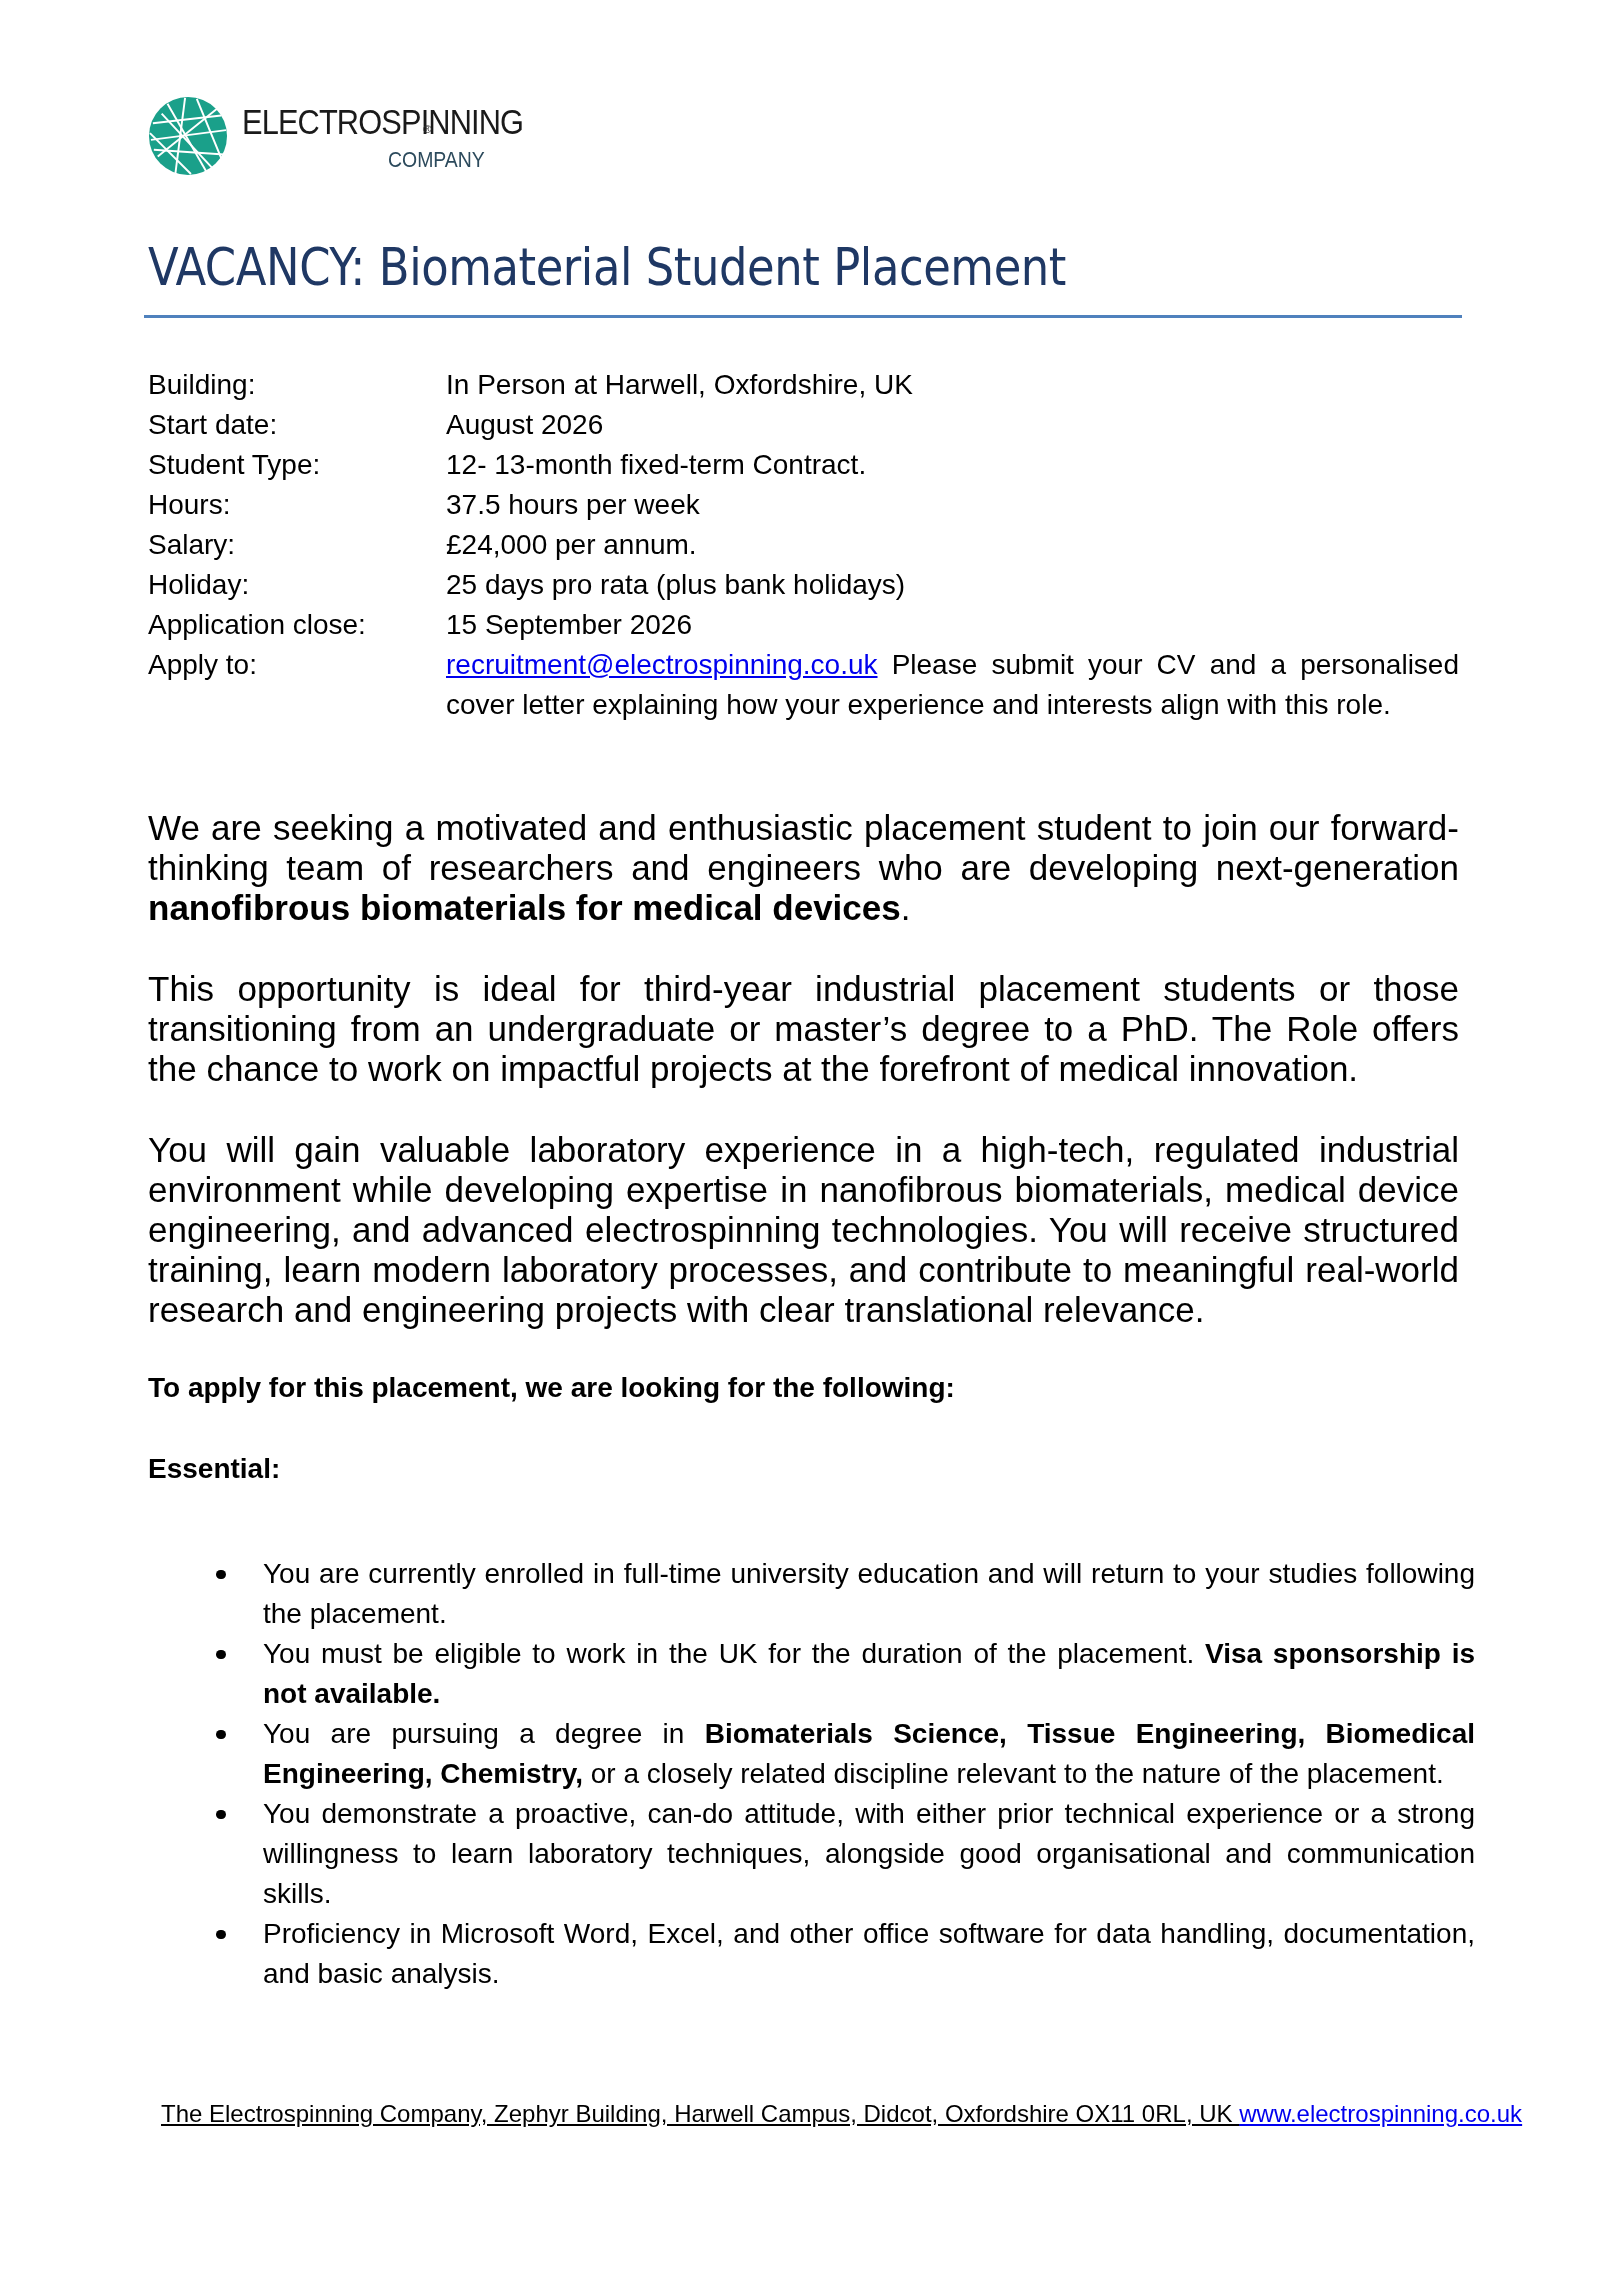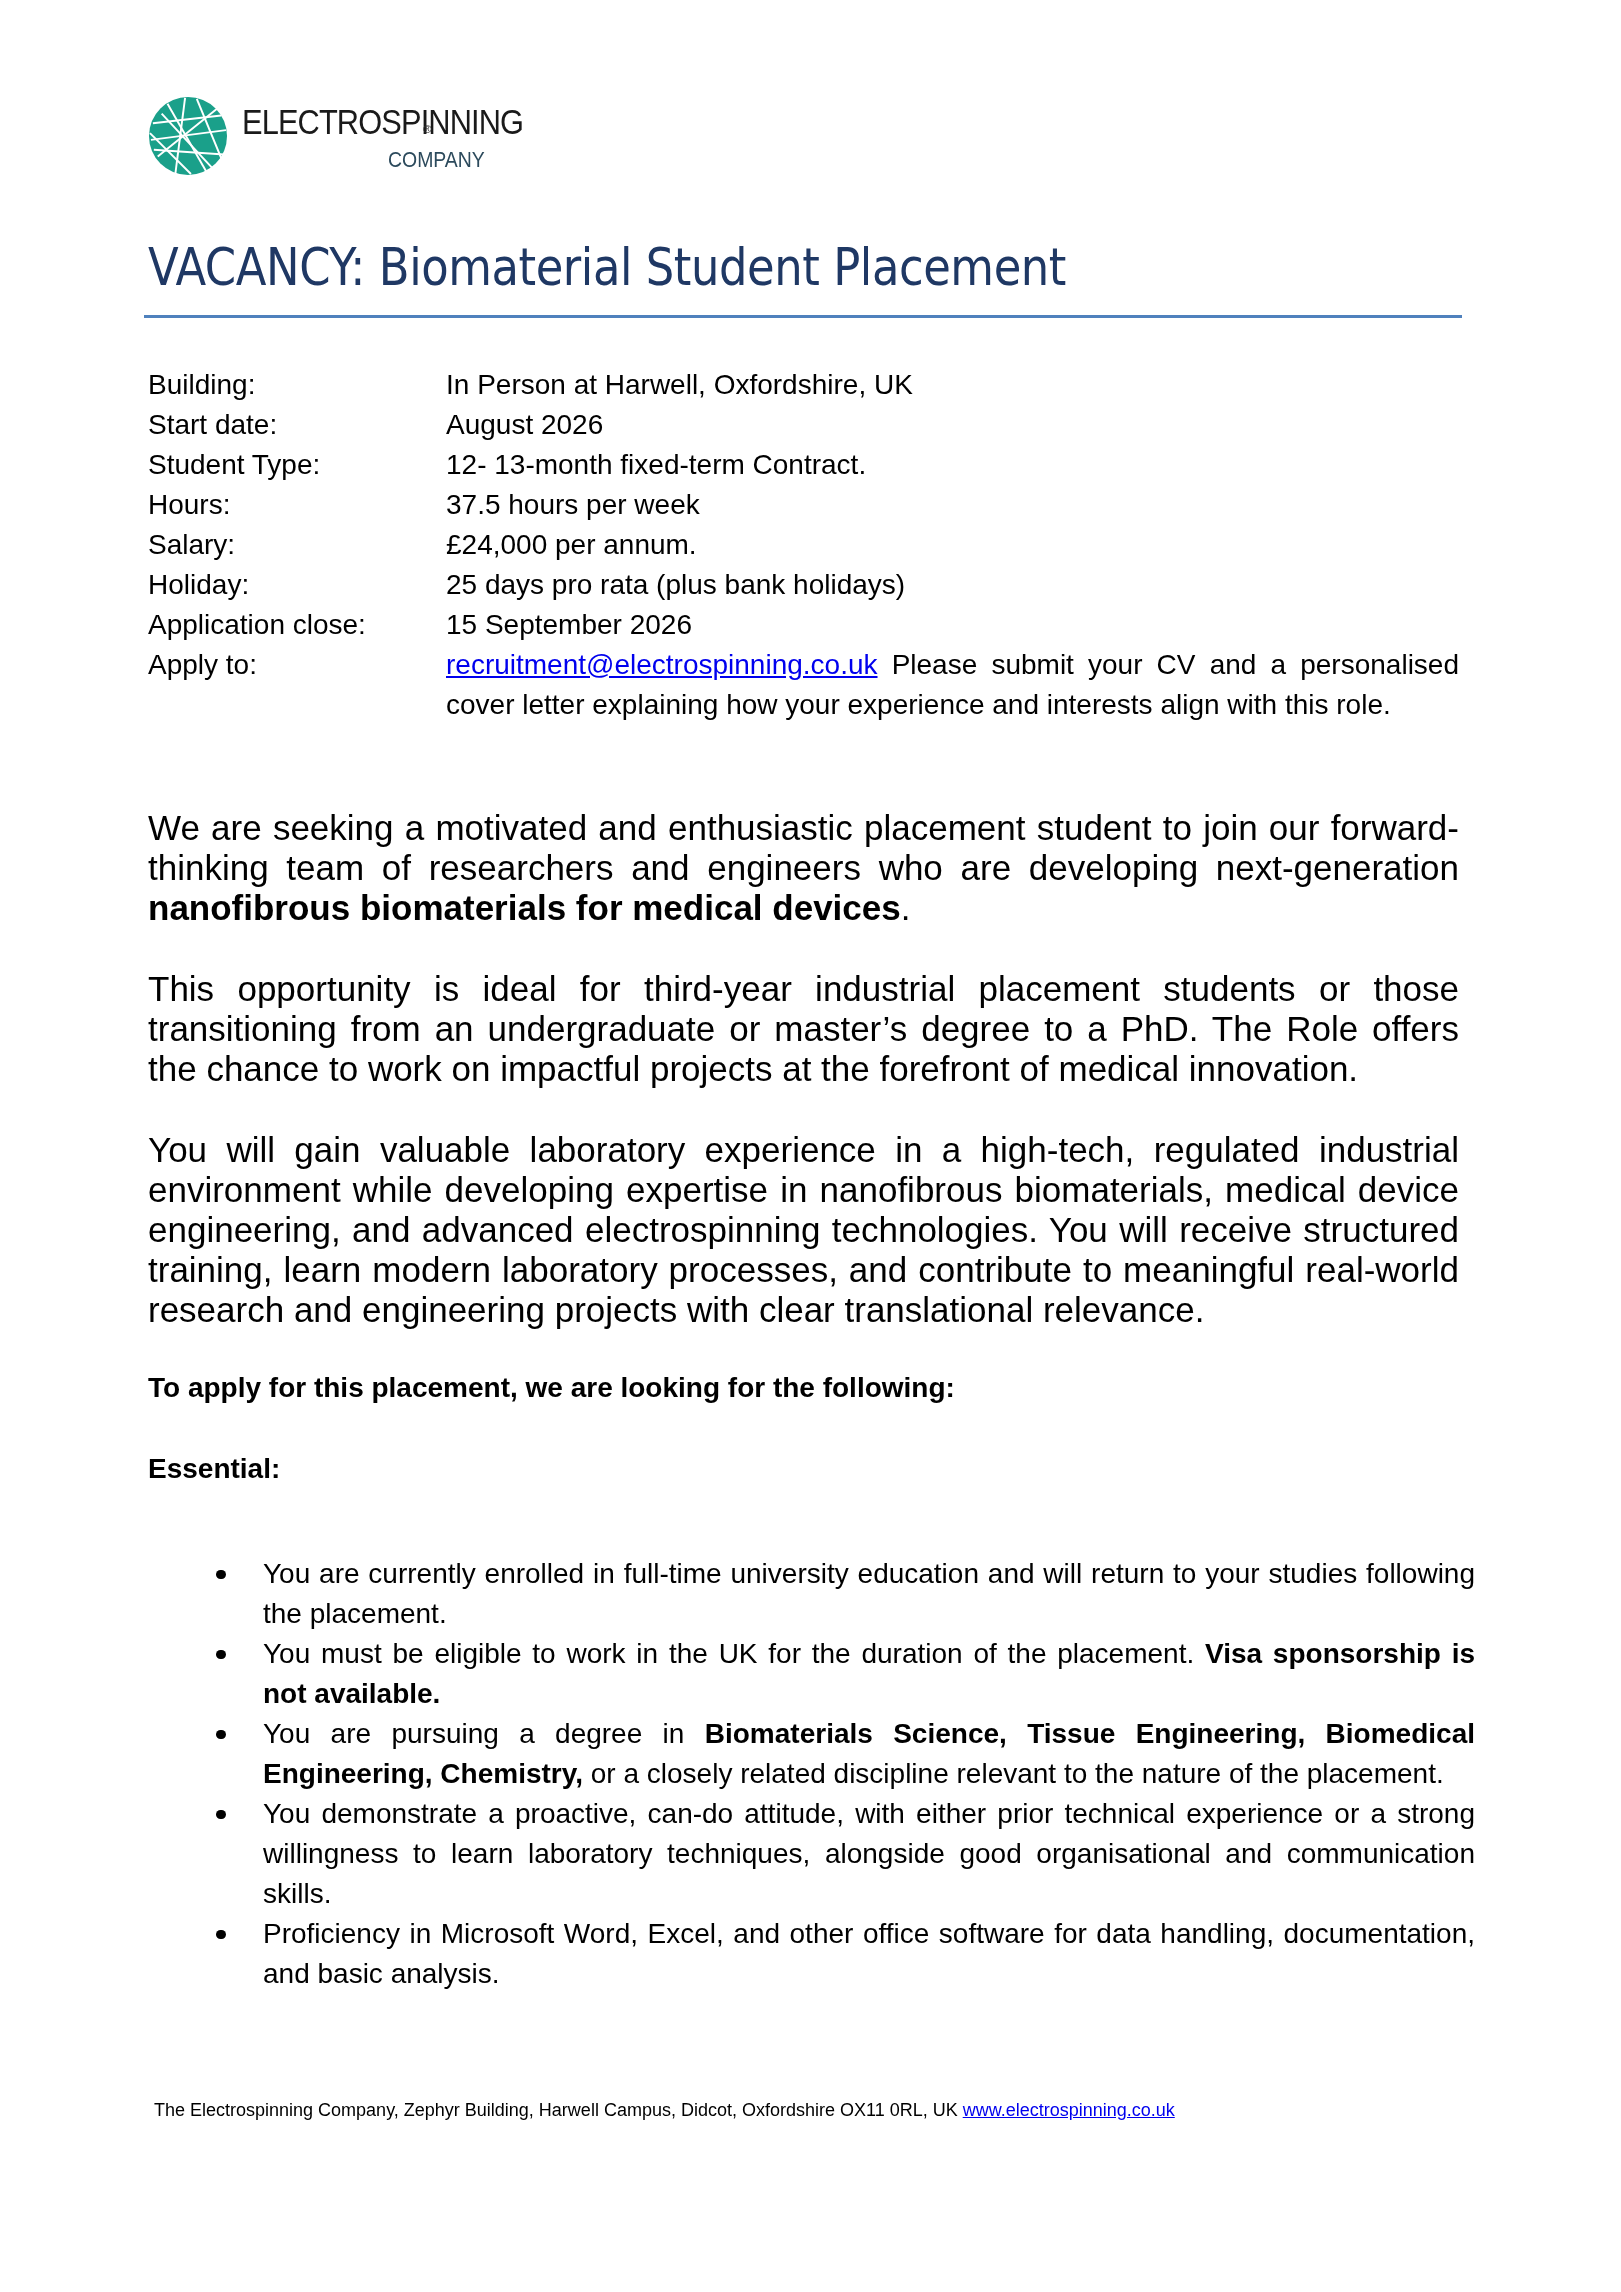--- a/index.html
+++ b/index.html
@@ -51,21 +51,21 @@
   .bullets { position: absolute; left: 148px; top: 1538px; width: 1311px; margin: 16px; padding: 0; list-style: none; font-size: 28px; line-height: 40px; }
   .bullet { display: flex; text-align: justify; }
   .bullet-dot { width: 99px; flex: none; position: relative; }
   .bullet-dot::before {
     content: ""; position: absolute; left: 52px; top: 15.7px; width: 9.8px; height: 9.8px;
     border-radius: 50%; background: #000;
   }
   .bullet-text { flex: 1; }
 
   .footer {
-    position: absolute; left: 154px; top: 2100px; width: 1311px; font-size: 18px; white-space: nowrap;
+    position: absolute; left: 161px; top: 2100px; width: 1311px; font-size: 24px; white-space: nowrap; text-decoration: underline;
   }
 </style>
 </head>
 <body>
 
 <div class="logo">
   <svg class="logo-mark" viewBox="0 0 82 82">
     <circle cx="41" cy="41" r="40" fill="#1aa08a"></circle>
     <g stroke="#ffffff" stroke-width="2" fill="none">
       <line x1="5" y1="28" x2="75" y2="20"></line>

